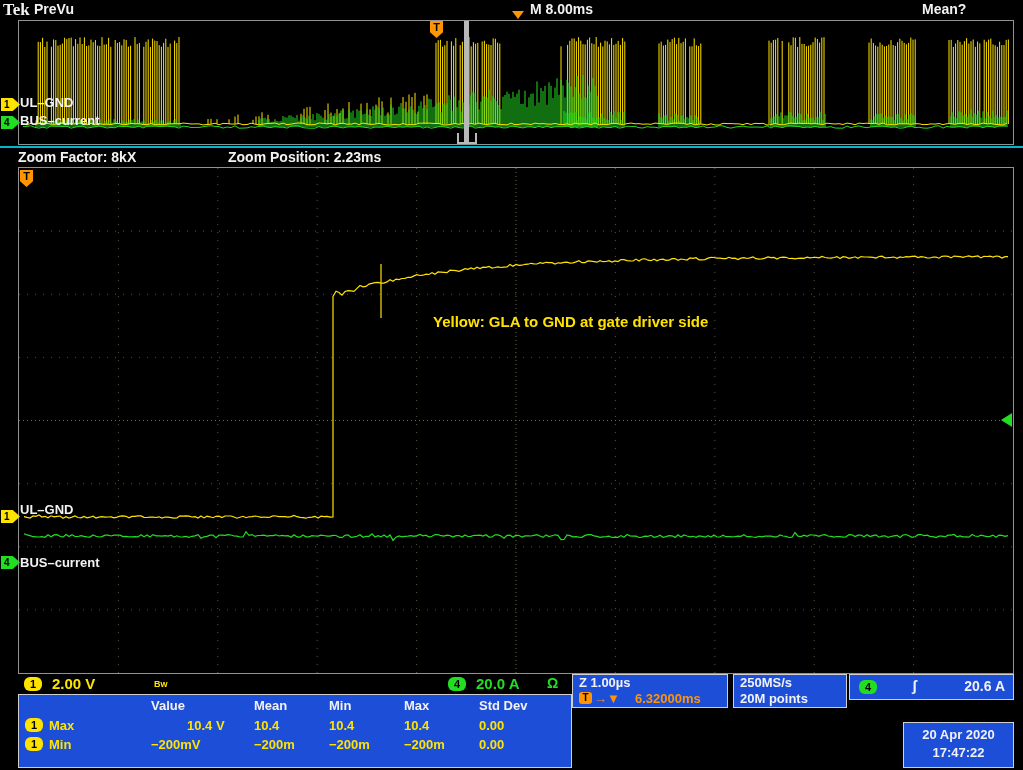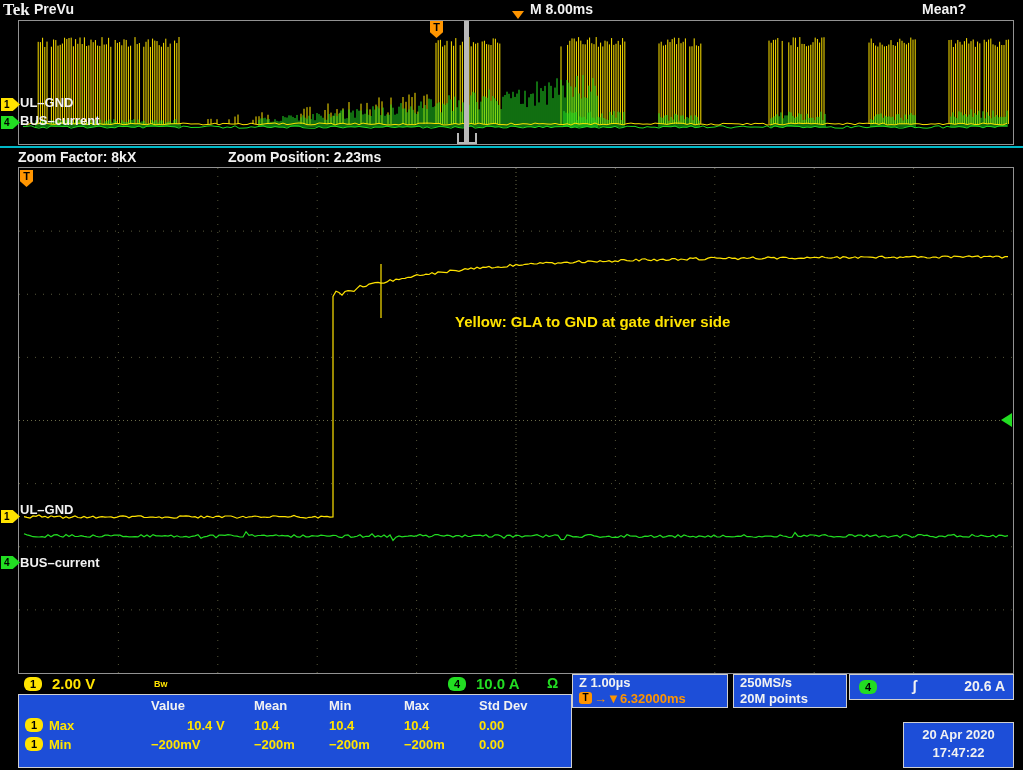--- a/index.html
+++ b/index.html
@@ -709,41 +709,41 @@
         <line x1="497" y1="0" x2="497" y2="505" stroke="#6b6b49" stroke-width="1" stroke-dasharray="1 3"></line>
         <line x1="0" y1="252.5" x2="994" y2="252.5" stroke="#6b6b49" stroke-width="1" stroke-dasharray="1 3"></line>
         <polyline points="5.0,365.8 8.0,366.9 11.0,367.6 14.0,368.7 17.0,368.8 20.0,369.0 23.0,368.6 26.0,369.3 29.0,366.8 32.0,368.7 35.0,366.9 38.0,366.6 41.0,368.2 44.0,369.1 47.0,366.6 50.0,368.5 53.0,366.7 56.0,368.5 59.0,368.5 62.0,367.7 65.0,368.4 68.0,368.8 71.0,369.1 74.0,366.9 77.0,368.3 80.0,369.0 83.0,368.6 86.0,367.1 89.0,367.2 92.0,368.0 95.0,367.1 98.0,367.1 101.0,367.2 104.0,368.6 107.0,368.4 110.0,368.9 113.0,368.8 116.0,368.6 119.0,368.9 122.0,366.8 125.0,368.8 128.0,367.0 131.0,368.9 134.0,366.6 137.0,367.9 140.0,367.9 143.0,368.2 146.0,367.7 149.0,368.1 152.0,367.1 155.0,369.0 158.0,367.8 161.0,369.0 164.0,368.9 167.0,368.4 170.0,369.4 173.0,368.3 176.0,367.9 179.0,366.7 182.0,370.2 185.0,368.8 188.0,368.3 191.0,367.2 194.0,367.0 197.0,369.8 200.0,367.0 203.0,367.2 206.0,367.4 209.0,366.7 212.0,367.0 215.0,368.0 218.0,368.2 221.0,369.0 224.0,369.0 227.0,363.7 230.0,367.3 233.0,366.6 236.0,368.4 239.0,367.5 242.0,367.4 245.0,367.1 248.0,368.1 251.0,367.6 254.0,367.6 257.0,366.8 260.0,368.0 263.0,367.4 266.0,367.8 269.0,367.7 272.0,369.3 275.0,366.7 278.0,368.9 281.0,369.2 284.0,366.9 287.0,368.8 290.0,368.8 293.0,367.6 296.0,368.0 299.0,368.1 302.0,367.2 305.0,367.5 308.0,368.1 311.0,368.2 314.0,367.4 317.0,367.5 320.0,369.2 323.0,369.7 326.0,367.2 329.0,366.8 332.0,369.3 335.0,368.9 338.0,368.3 341.0,366.7 344.0,369.3 347.0,368.3 350.0,368.3 353.0,365.9 356.0,369.0 359.0,367.7 362.0,368.9 365.0,367.0 368.0,369.2 371.0,367.0 374.0,372.4 377.0,369.2 380.0,367.9 383.0,368.9 386.0,368.4 389.0,368.2 392.0,367.7 395.0,368.4 398.0,367.6 401.0,366.5 404.0,367.9 407.0,367.2 410.0,369.0 413.0,368.3 416.0,366.6 419.0,366.7 422.0,367.7 425.0,368.1 428.0,367.2 431.0,367.7 434.0,369.1 437.0,367.6 440.0,367.5 443.0,369.0 446.0,366.9 449.0,368.5 452.0,368.4 455.0,367.3 458.0,367.4 461.0,367.2 464.0,368.0 467.0,366.8 470.0,369.1 473.0,369.0 476.0,366.8 479.0,366.9 482.0,368.0 485.0,370.3 488.0,367.4 491.0,367.2 494.0,369.2 497.0,367.1 500.0,367.5 503.0,369.1 506.0,367.9 509.0,367.9 512.0,368.0 515.0,367.3 518.0,366.6 521.0,368.0 524.0,369.4 527.0,366.9 530.0,368.6 533.0,367.7 536.0,366.8 539.0,367.4 542.0,371.6 545.0,371.5 548.0,367.0 551.0,367.7 554.0,368.8 557.0,368.7 560.0,369.1 563.0,369.3 566.0,367.4 569.0,366.7 572.0,366.7 575.0,367.8 578.0,368.4 581.0,369.3 584.0,368.8 587.0,368.6 590.0,368.1 593.0,369.5 596.0,369.1 599.0,369.3 602.0,367.6 605.0,369.3 608.0,366.5 611.0,367.9 614.0,368.1 617.0,368.2 620.0,369.5 623.0,369.1 626.0,368.1 629.0,368.3 632.0,367.3 635.0,369.3 638.0,368.7 641.0,367.3 644.0,369.3 647.0,368.6 650.0,367.7 653.0,367.8 656.0,369.4 659.0,366.7 662.0,369.1 665.0,366.9 668.0,368.0 671.0,368.8 674.0,368.3 677.0,369.4 680.0,367.9 683.0,368.4 686.0,369.2 689.0,367.7 692.0,369.1 695.0,367.0 698.0,369.0 701.0,369.0 704.0,367.2 707.0,368.7 710.0,368.7 713.0,368.8 716.0,368.7 719.0,368.1 722.0,368.3 725.0,366.8 728.0,368.7 731.0,368.5 734.0,369.0 737.0,369.4 740.0,368.3 743.0,368.8 746.0,368.2 749.0,368.2 752.0,368.2 755.0,368.9 758.0,368.9 761.0,366.9 764.0,368.0 767.0,368.4 770.0,369.5 773.0,369.2 776.0,364.5 779.0,368.2 782.0,368.6 785.0,367.1 788.0,368.3 791.0,366.8 794.0,367.0 797.0,367.4 800.0,368.4 803.0,367.0 806.0,366.7 809.0,368.0 812.0,368.4 815.0,369.2 818.0,368.5 821.0,368.7 824.0,369.1 827.0,368.8 830.0,366.6 833.0,366.8 836.0,368.5 839.0,367.1 842.0,367.0 845.0,368.8 848.0,366.8 851.0,368.5 854.0,367.7 857.0,367.0 860.0,369.2 863.0,368.1 866.0,367.8 869.0,369.3 872.0,368.5 875.0,367.8 878.0,367.3 881.0,369.5 884.0,367.0 887.0,366.5 890.0,367.8 893.0,369.4 896.0,368.8 899.0,366.7 902.0,366.5 905.0,367.6 908.0,367.1 911.0,368.3 914.0,368.6 917.0,369.5 920.0,368.1 923.0,368.1 926.0,368.9 929.0,367.2 932.0,367.1 935.0,366.5 938.0,368.8 941.0,367.9 944.0,368.8 947.0,368.9 950.0,369.2 953.0,366.5 956.0,368.0 959.0,368.5 962.0,367.1 965.0,367.9 968.0,368.6 971.0,368.4 974.0,367.1 977.0,369.2 980.0,367.1 983.0,367.4 986.0,368.3 989.0,367.6" fill="none" stroke="#22dd22" stroke-width="1.2"></polyline>
         <polyline points="5.0,348.7 8.0,349.4 11.0,350.0 14.0,347.9 17.0,348.3 20.0,347.0 23.0,349.1 26.0,348.3 29.0,349.8 32.0,347.8 35.0,348.9 38.0,348.3 41.0,348.0 44.0,350.2 47.0,348.7 50.0,350.0 53.0,349.1 56.0,348.0 59.0,349.5 62.0,349.9 65.0,348.5 68.0,349.8 71.0,349.2 74.0,348.2 77.0,350.0 80.0,349.1 83.0,348.7 86.0,349.1 89.0,349.0 92.0,348.9 95.0,349.9 98.0,349.1 101.0,348.2 104.0,347.9 107.0,348.3 110.0,349.9 113.0,348.4 116.0,348.3 119.0,347.8 122.0,347.9 125.0,349.3 128.0,349.5 131.0,349.2 134.0,349.2 137.0,349.5 140.0,348.8 143.0,350.0 146.0,349.0 149.0,349.2 152.0,349.7 155.0,350.2 158.0,349.8 161.0,347.8 164.0,348.1 167.0,347.9 170.0,348.1 173.0,349.0 176.0,348.6 179.0,350.1 182.0,348.0 185.0,349.9 188.0,348.2 191.0,348.8 194.0,349.7 197.0,348.3 200.0,348.1 203.0,349.6 206.0,348.0 209.0,348.0 212.0,348.0 215.0,349.0 218.0,350.2 221.0,349.2 224.0,348.3 227.0,349.7 230.0,348.8 233.0,348.7 236.0,348.0 239.0,348.5 242.0,349.4 245.0,349.0 248.0,349.4 251.0,349.1 254.0,347.8 257.0,348.0 260.0,348.7 263.0,348.7 266.0,348.6 269.0,349.1 272.0,348.6 275.0,347.5 278.0,348.7 281.0,349.4 284.0,349.6 287.0,350.2 290.0,349.3 293.0,349.1 296.0,348.3 299.0,350.0 302.0,348.2 305.0,348.6 308.0,348.3 311.0,349.1 314.0,349.0 314.0,131.0 314.0,128.5 317.0,123.3 320.0,124.5 323.0,127.1 326.0,123.5 329.0,122.6 332.0,122.8 335.0,123.4 338.0,120.4 341.0,117.5 344.0,118.8 347.0,118.4 350.0,116.1 353.0,115.3 356.0,114.6 359.0,114.4 362.0,115.2 365.0,115.1 368.0,113.9 371.0,111.7 374.0,113.3 377.0,111.1 380.0,111.6 383.0,110.5 386.0,110.3 389.0,109.3 392.0,109.4 395.0,107.9 398.0,106.7 401.0,107.5 404.0,107.2 407.0,106.1 410.0,106.5 413.0,104.6 416.0,106.2 419.0,103.9 422.0,104.1 425.0,104.3 428.0,104.6 431.0,102.2 434.0,102.3 437.0,102.7 440.0,103.4 443.0,102.1 446.0,100.6 449.0,101.4 452.0,99.9 455.0,101.0 458.0,99.2 461.0,100.6 464.0,99.1 467.0,99.4 470.0,98.4 473.0,100.0 476.0,99.5 479.0,98.9 482.0,99.5 485.0,99.1 488.0,98.9 491.0,96.5 494.0,98.2 497.0,96.5 500.0,97.3 503.0,97.2 506.0,96.3 509.0,96.2 512.0,95.3 515.0,95.9 518.0,96.0 521.0,94.6 524.0,95.3 527.0,94.3 530.0,94.6 533.0,94.7 536.0,96.1 539.0,94.8 542.0,95.2 545.0,94.4 548.0,94.2 551.0,95.1 554.0,94.9 557.0,93.9 560.0,92.7 563.0,94.7 566.0,94.6 569.0,92.9 572.0,93.2 575.0,93.7 578.0,94.2 581.0,92.7 584.0,93.7 587.0,93.5 590.0,92.6 593.0,94.0 596.0,92.9 599.0,93.5 602.0,91.6 605.0,91.6 608.0,92.6 611.0,92.9 614.0,93.0 617.0,91.1 620.0,93.0 623.0,91.0 626.0,90.8 629.0,92.2 632.0,92.7 635.0,91.2 638.0,92.8 641.0,91.5 644.0,91.2 647.0,92.4 650.0,92.2 653.0,90.6 656.0,90.6 659.0,92.3 662.0,91.0 665.0,91.5 668.0,92.1 671.0,89.9 674.0,90.4 677.0,89.7 680.0,91.8 683.0,91.9 686.0,91.6 689.0,90.1 692.0,89.4 695.0,89.5 698.0,90.2 701.0,90.1 704.0,90.6 707.0,90.6 710.0,89.3 713.0,90.3 716.0,90.1 719.0,91.5 722.0,90.2 725.0,89.6 728.0,90.5 731.0,89.8 734.0,88.9 737.0,90.7 740.0,91.1 743.0,90.8 746.0,90.1 749.0,88.9 752.0,89.6 755.0,89.4 758.0,91.0 761.0,89.5 764.0,89.2 767.0,89.3 770.0,90.5 773.0,90.3 776.0,90.9 779.0,90.4 782.0,90.1 785.0,90.3 788.0,89.2 791.0,89.9 794.0,89.5 797.0,89.3 800.0,89.9 803.0,88.4 806.0,89.5 809.0,89.9 812.0,90.2 815.0,89.5 818.0,88.6 821.0,90.5 824.0,88.7 827.0,89.2 830.0,90.4 833.0,89.7 836.0,88.8 839.0,90.3 842.0,88.6 845.0,89.0 848.0,89.0 851.0,89.1 854.0,89.3 857.0,90.0 860.0,88.5 863.0,88.2 866.0,89.8 869.0,89.7 872.0,89.4 875.0,89.0 878.0,90.3 881.0,88.9 884.0,89.5 887.0,88.6 890.0,88.9 893.0,88.3 896.0,88.1 899.0,89.6 902.0,88.6 905.0,89.0 908.0,89.8 911.0,90.0 914.0,89.0 917.0,89.2 920.0,90.2 923.0,88.3 926.0,88.0 929.0,88.3 932.0,89.9 935.0,88.1 938.0,88.4 941.0,88.7 944.0,89.4 947.0,88.5 950.0,87.9 953.0,88.8 956.0,88.3 959.0,87.9 962.0,89.9 965.0,88.3 968.0,88.5 971.0,88.2 974.0,89.0 977.0,88.0 980.0,88.4 983.0,90.0 986.0,88.7 989.0,88.6" fill="none" stroke="#ffe300" stroke-width="1.2"></polyline>
         <line x1="362" y1="96" x2="362" y2="150" stroke="#ffe300" stroke-width="1.2"></line>
       </svg>
   </div>
   <div class="tflag" style="left:20px;top:170px;">
     <span>T</span>
   </div>
-  <span class="abs ytxt" style="left:433px;top:313px;font-size:15px;margin-left:22px;">Yellow: GLA to GND at gate driver side</span>
+  <span class="abs ytxt" style="left:433px;top:313px;font-size:15px;">Yellow: GLA to GND at gate driver side</span>
 
   <span class="posbadge ybg" style="left:1px;top:510px;">1</span>
   <span class="abs wtxt t13" style="left:20px;top:502px;">UL–GND</span>
   <span class="posbadge gbg" style="left:1px;top:556px;">4</span>
   <span class="abs wtxt t13" style="left:20px;top:555px;">BUS–current</span>
   <div class="larrow" style="left:1001px;top:413px;"></div>
 
   <span class="chbadge ybg" style="left:24px;top:677px;">1</span>
   <span class="abs ytxt" style="left:52px;top:675px;font-size:15px;">2.00 V</span>
   <span class="abs ytxt" style="left:130px;top:679px;font-size:9px;padding-left:24px;">Bw</span>
 
   <span class="chbadge gbg" style="left:448px;top:677px;">4</span>
-  <span class="abs gtxt" style="left:476px;top:675px;font-size:15px;">10.0 A</span>
+  <span class="abs gtxt" style="left:476px;top:675px;font-size:15px;">20.0 A</span>
   <span class="abs gtxt" style="left:547px;top:675px;">Ω</span>
 
   <div class="boxed" style="left:572px;top:674px;width:154px;height:32px;">
     <span class="abs wtxt t13" style="left:6px;top:0;">Z 1.00µs</span>
     <span class="chbadge obg" style="left:6px;top:17px;width:13px;height:12px;line-height:12px;border-radius:3px;font-size:10px;">T</span>
     <span class="abs otxt" style="left:21px;top:16px;">→▼</span>
-    <span class="abs otxt" style="left:47px;top:16px;text-align:right;">6.32000ms</span>
+    <span class="abs otxt" style="left:62px;top:16px;text-align:right;">6.32000ms</span>
   </div>
 
   <div class="boxed" style="left:733px;top:674px;width:112px;height:32px;">
     <span class="abs wtxt t13" style="left:6px;top:0;text-align:center;">250MS/s</span>
     <span class="abs wtxt t13" style="left:6px;top:16px;">20M points</span>
   </div>
 
   <div class="boxed" style="left:849px;top:674px;width:163px;height:24px;">
     <span class="chbadge gbg" style="left:9px;top:5px;">4</span>
     <span class="abs wtxt" style="left:62px;top:2px;font-size:15px;">ʃ</span>

